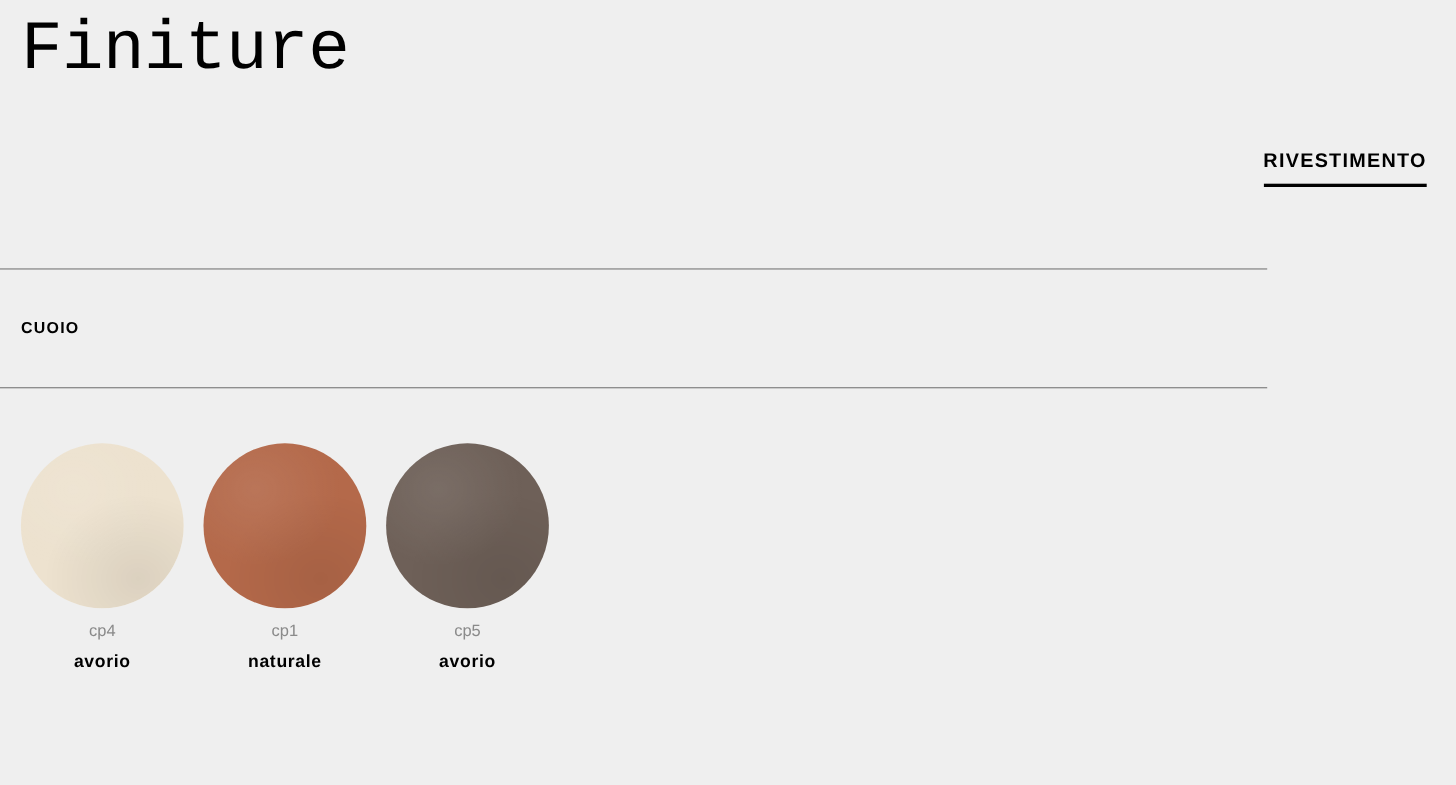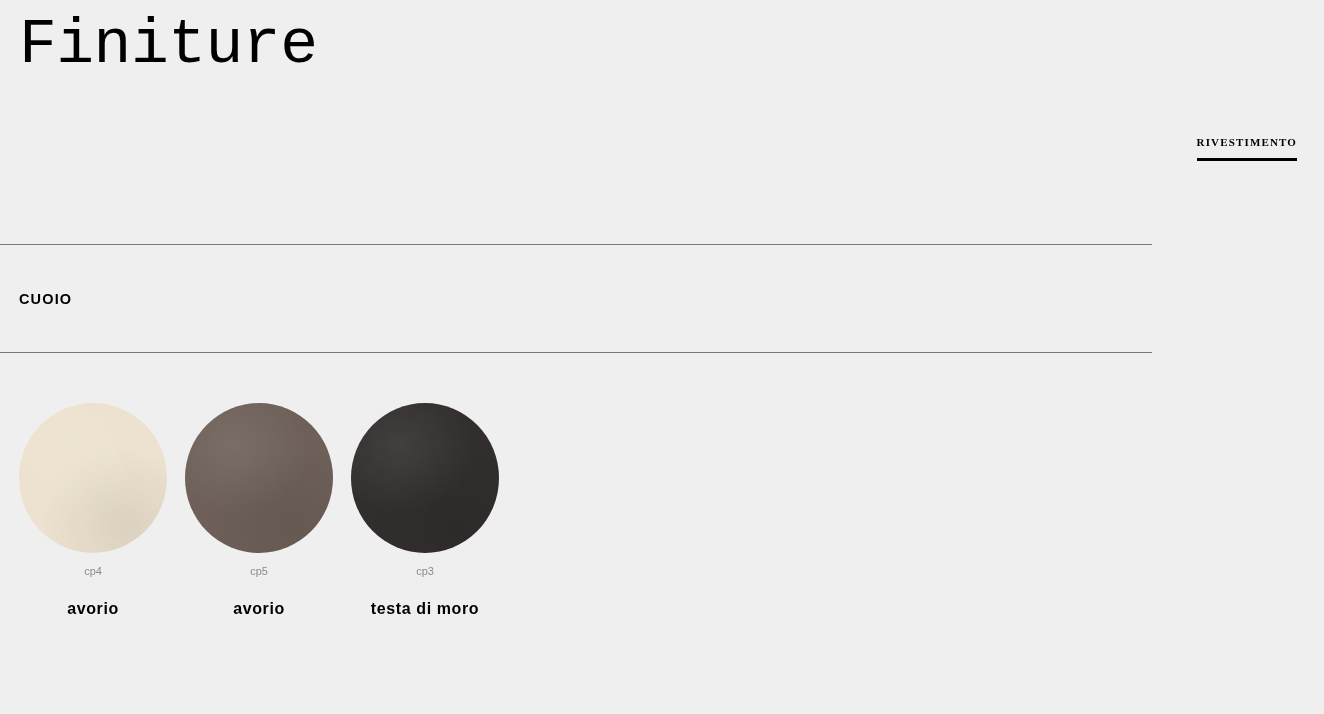--- a/index.html
+++ b/index.html
@@ -40,31 +40,31 @@
     right: 27px;
     top: 136px;
     display: flex;
     flex-direction: row;
     align-items: flex-end;
     gap: 34px;
   }
   .tab {
     display: block;
     padding: 0 0 10px 0;
-    font-size: 11px;
+    font-size: 18px;
     font-weight: bold;
     letter-spacing: 1.15px;
     text-transform: uppercase;
     color: #000;
     background: transparent;
     border: none;
     border-bottom: 3px solid transparent;
     cursor: pointer;
     white-space: nowrap;
-    font-family: Liberation Serif, serif;
+    font-family: Liberation Sans, sans-serif;
   }
   .tab.is-active { border-bottom-color: #000; }
 
   
   .section-band {
     position: absolute;
     left: 0;
     top: 244px;
     width: 1152px;
     height: 109px;
@@ -113,28 +113,28 @@
     border-radius: 50%;
     background:
       radial-gradient(ellipse 85% 75% at 32% 28%, rgba(255,255,255,0.085), rgba(255,255,255,0) 62%),
       radial-gradient(ellipse 90% 80% at 72% 82%, rgba(0,0,0,0.075), rgba(0,0,0,0) 64%);
     pointer-events: none;
   }
   .swatch-chip.is-flat::after { background: none; }
 
   .swatch-code {
     margin-top: 12px;
-    font-size: 11px;
+    font-size: 15px;
     font-weight: normal;
     color: #8a8a8a;
     line-height: 1.25;
     text-align: center;
   }
   .swatch-name {
-    margin-top: 20px;
+    margin-top: 8px;
     font-size: 16px;
     font-weight: bold;
     color: #000;
     letter-spacing: 0.6px;
     line-height: 1.25;
     text-align: center;
     white-space: nowrap;
   }
 </style>
 </head>
@@ -153,29 +153,29 @@
   </div>
 
   <div class="swatch-grid">
 
     <div class="swatch">
       <div class="swatch-chip" style="background-color: rgb(237, 226, 207);"></div>
       <span class="swatch-code">cp4</span>
       <span class="swatch-name">avorio</span>
     </div>
 
+    <div class="swatch">
+      <div class="swatch-chip" style="background-color: rgb(180, 105, 74);"></div>
+      <span class="swatch-code">cp1</span>
+      <span class="swatch-name">naturale</span>
+    </div>
 
     <div class="swatch">
       <div class="swatch-chip" style="background-color: rgb(110, 96, 88);"></div>
       <span class="swatch-code">cp5</span>
       <span class="swatch-name">avorio</span>
     </div>
 
-    <div class="swatch">
-      <div class="swatch-chip" style="background-color: rgb(51, 46, 46);"></div>
-      <span class="swatch-code">cp3</span>
-      <span class="swatch-name">testa di moro</span>
-    </div>
 
 
   </div>
 
 </div>
 
 </body></html>

